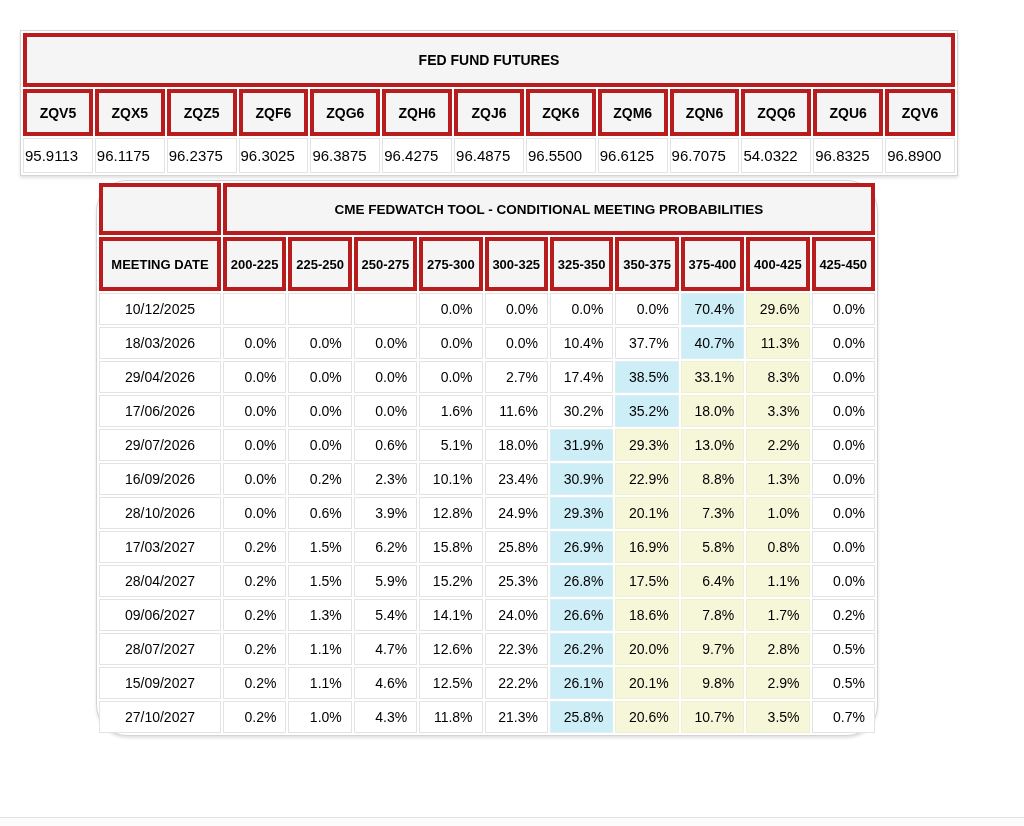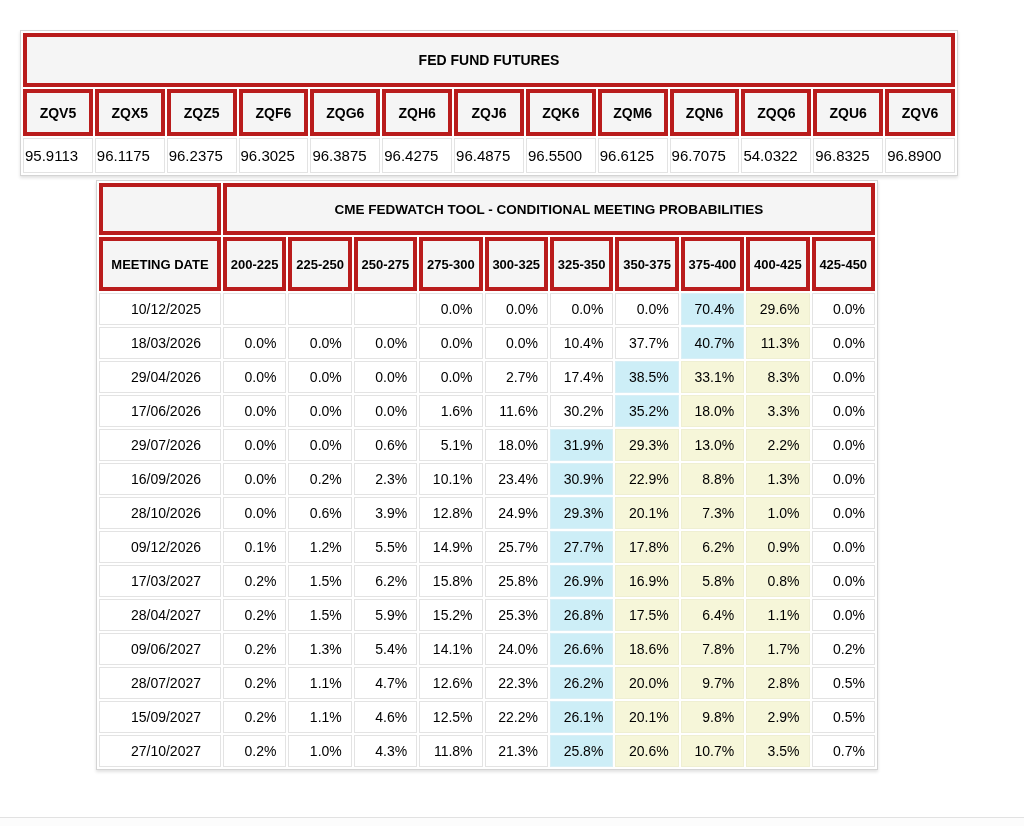--- a/index.html
+++ b/index.html
@@ -58,37 +58,38 @@
     height: 31px;
     font-size: 15px;
   }
 
   
   #fedwatch-table {
     position: absolute;
     left: 96px;
     top: 180px;
     width: 782px;
+    border-radius: 31px;
   }
   #fedwatch-table .title-row th {
     height: 42px;
     font-size: 13.5px;
   }
   #fedwatch-table .head-row th {
     height: 44px;
     font-size: 13px;
   }
   #fedwatch-table tbody td {
     height: 28px;
     font-size: 14px;
     text-align: right;
     padding-right: 9px;
   }
   #fedwatch-table td.date-cell {
-    padding-right: 19px;
+    padding-right: 25px;
   }
   #fedwatch-table td.bg-cyan {
     background: var(--hl-cyan, #cdeef7);
     border-color: #d9eff6;
     margin-top: 24px;
   }
   #fedwatch-table td.bg-yellow {
     background: var(--hl-yellow, #f6f6d9);
     border-color: #efefd2;
   }
@@ -268,33 +269,20 @@
           <td>3.9%</td>
           <td>12.8%</td>
           <td>24.9%</td>
           <td class="bg-cyan">29.3%</td>
           <td class="bg-yellow">20.1%</td>
           <td class="bg-yellow">7.3%</td>
           <td class="bg-yellow">1.0%</td>
           <td>0.0%</td>
         </tr>
         <tr>
-          <td class="date-cell">09/12/2026</td>
-          <td>0.1%</td>
-          <td>1.2%</td>
-          <td>5.5%</td>
-          <td>14.9%</td>
-          <td>25.7%</td>
-          <td class="bg-cyan">27.7%</td>
-          <td class="bg-yellow">17.8%</td>
-          <td class="bg-yellow">6.2%</td>
-          <td class="bg-yellow">0.9%</td>
-          <td>0.0%</td>
-        </tr>
-        <tr>
           <td class="date-cell">17/03/2027</td>
           <td>0.2%</td>
           <td>1.5%</td>
           <td>6.2%</td>
           <td>15.8%</td>
           <td>25.8%</td>
           <td class="bg-cyan">26.9%</td>
           <td class="bg-yellow">16.9%</td>
           <td class="bg-yellow">5.8%</td>
           <td class="bg-yellow">0.8%</td>

